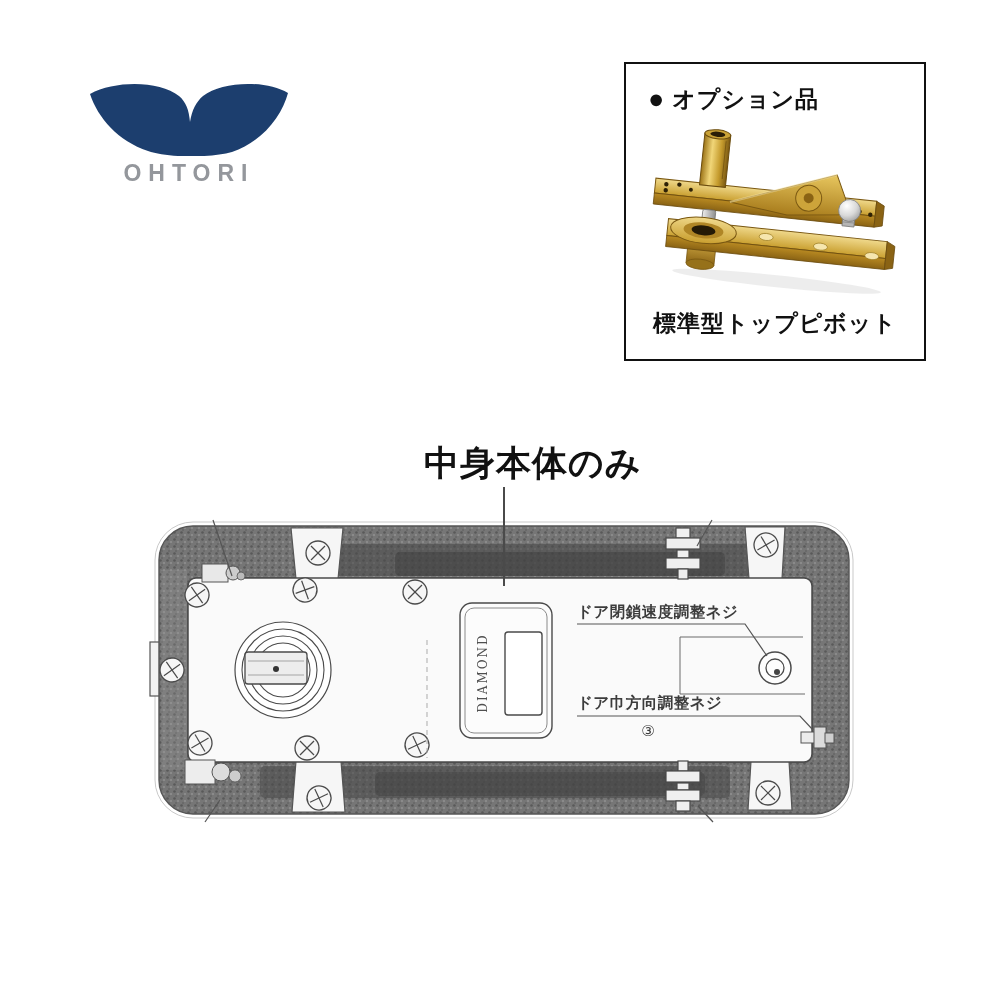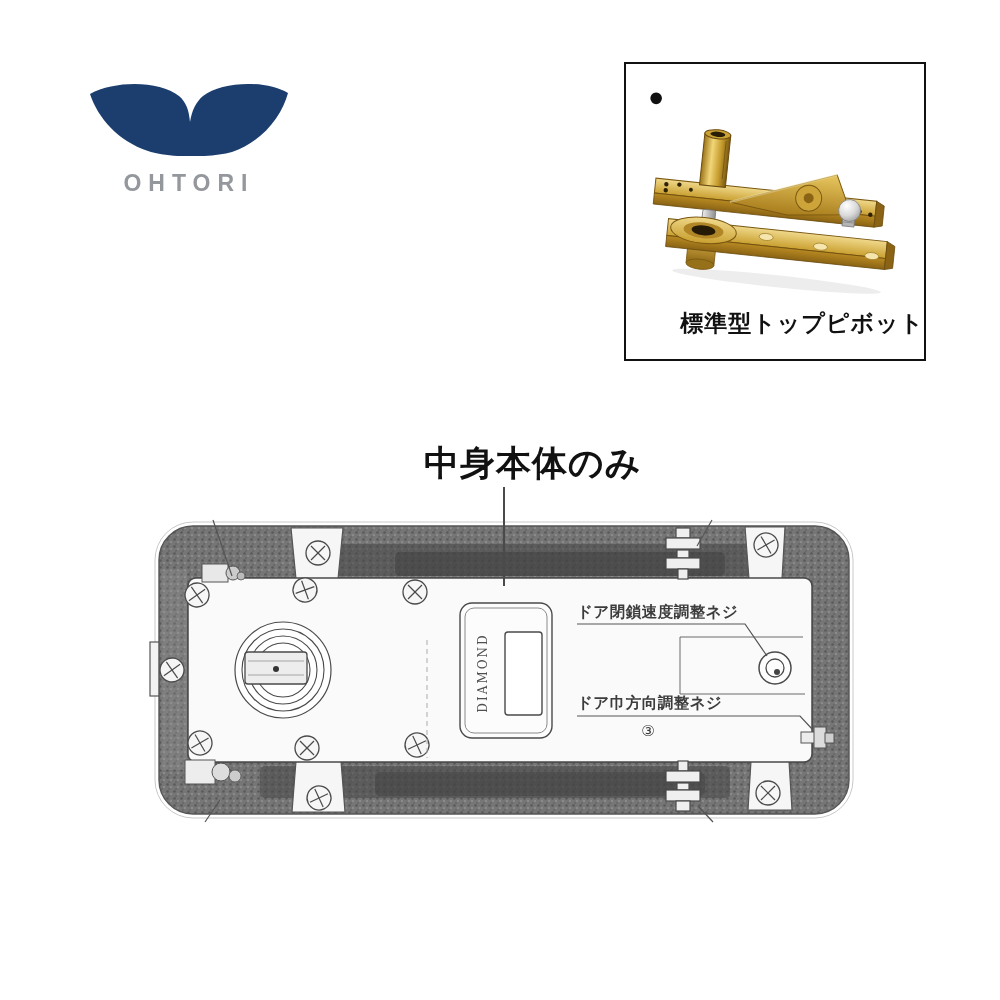--- a/index.html
+++ b/index.html
@@ -5,34 +5,34 @@
   html,body{margin:0;padding:0;background:#fff;}
   #page{
     position:relative;width:1000px;height:1000px;background:#ffffff;overflow:hidden;
     font-family:"Liberation Sans","DejaVu Sans",sans-serif;color:#111;
   }
   .abs{position:absolute;}
 
   
   #logo{left:86px;top:80px;width:206px;text-align:center;}
   #logo .wordmark{
-    margin-top:10px;font-size:23px;font-weight:bold;letter-spacing:7px;
+    font-size:23px;font-weight:bold;letter-spacing:7px;
     color:#94979c;
   }
 
   
   #option-box{
     left:624px;top:62px;width:302px;height:299px;border:2px solid #111;
     background:#fff;box-sizing:border-box;
   }
   #option-box .hdr{position:absolute;left:22px;top:20px;display:flex;align-items:center;gap:8px;}
   #option-box .hdr .bullet{font-size:27px;line-height:1;color:#111;}
   #option-box .hdr .ttl{font-size:23px;font-weight:bold;color:#111;letter-spacing:1px;}
   #option-box .caption{
-    position:absolute;left:0;right:0;top:244px;text-align:right;
+    position:absolute;left:0;right:0;top:244px;text-align:center;
     font-size:23px;font-weight:bold;letter-spacing:1px;color:#111;
   }
   #pivot-photo{position:absolute;left:13px;top:54px;}
 
   
   #callout{left:424px;top:440px;font-size:35px;font-weight:bold;letter-spacing:1px;color:#111;z-index:3;}
   #callout-line{left:503px;top:487px;width:2px;height:99px;background:#4a4a4a;z-index:3;}
 
   
   #drawing{left:145px;top:510px;z-index:1;}
@@ -53,20 +53,21 @@
       <path fill="#1c3e6e" d="M4 14 C30 0 74 1 93 16 C100 22 103 30 104 42
         C106 30 110 22 117 16 C136 1 180 0 202 13
         C196 36 176 62 146 72 C124 78 82 78 62 71 C32 61 12 38 4 14 Z"></path>
     </svg>
     <div class="wordmark">OHTORI</div>
   </div>
 
   <div id="option-box" class="abs">
     <div class="hdr">
       <span class="bullet">●</span>
+      <span class="ttl">オプション品</span>
     </div>
 
     <svg id="pivot-photo" width="272" height="185" viewBox="0 0 272 185">
       <defs>
         <linearGradient id="gBarTop" x1="0" y1="0" x2="0" y2="1">
           <stop offset="0" stop-color="#f0d98c"></stop>
             <stop offset="1" stop-color="#c99f2f"></stop>
         </linearGradient>
         <linearGradient id="gFront" x1="0" y1="0" x2="0" y2="1">
           <stop offset="0" stop-color="#b98a22"></stop>

